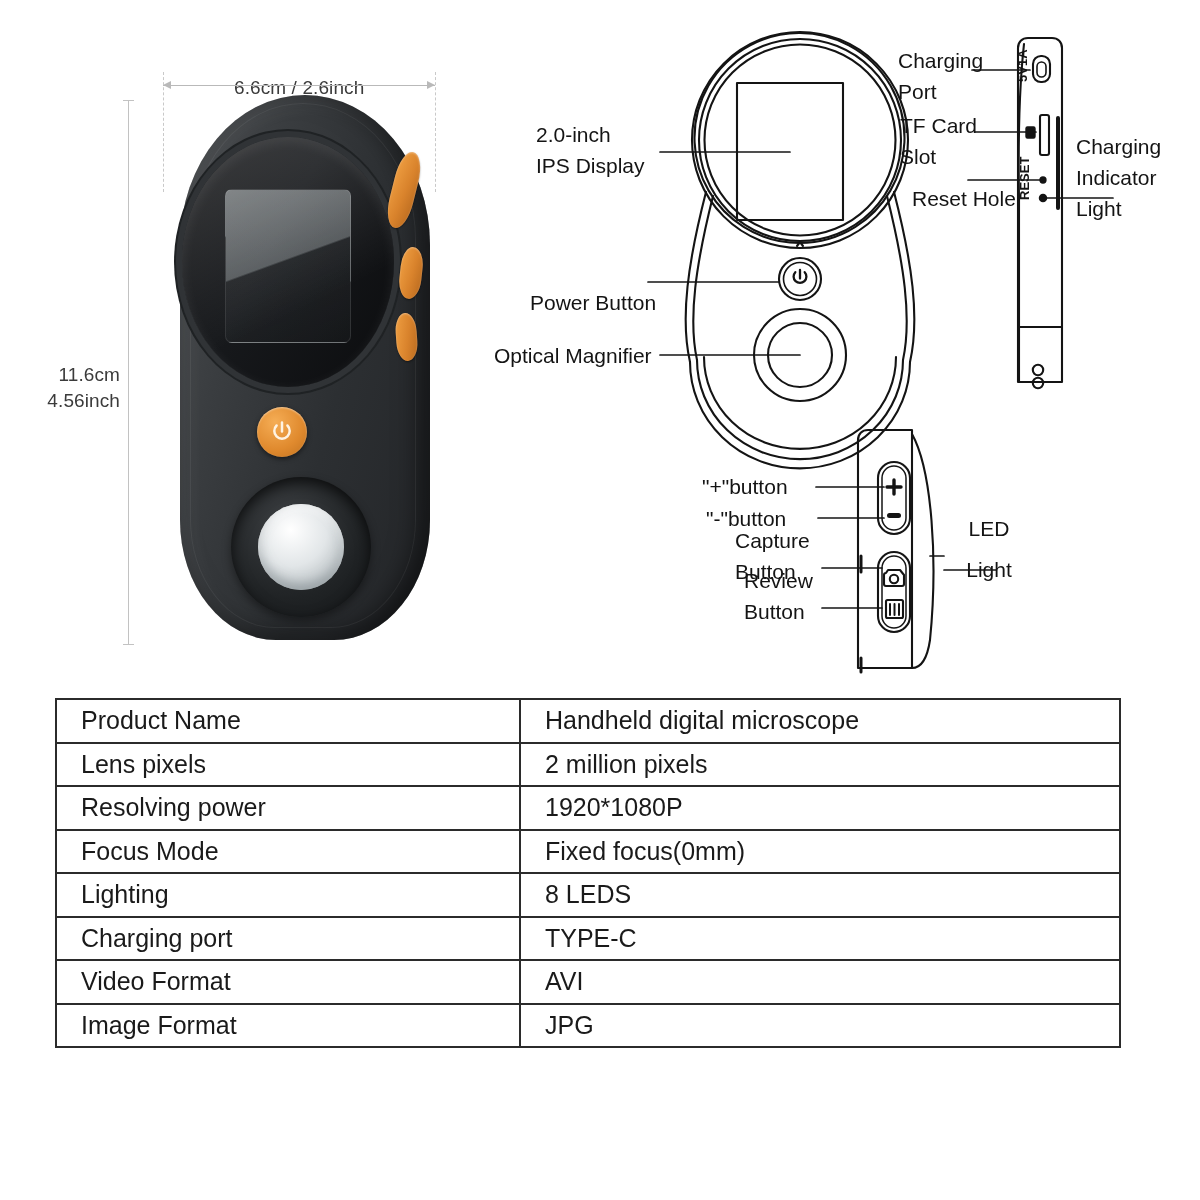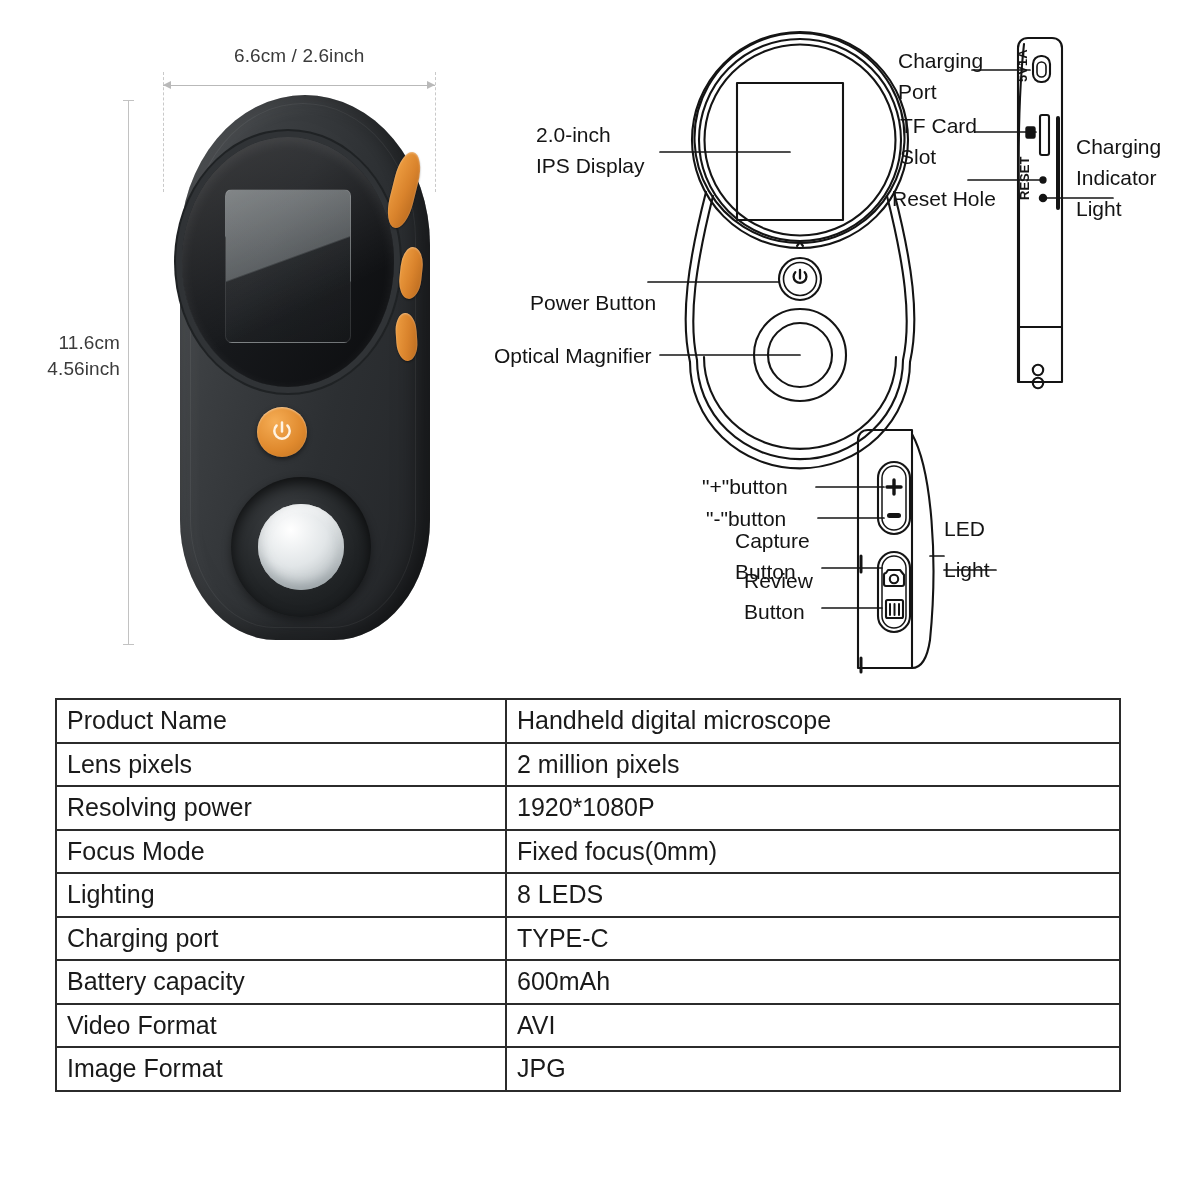--- a/index.html
+++ b/index.html
@@ -22,20 +22,21 @@
     inset: 0;
   }
 
   
   .dim-text {
     position: absolute;
     font-size: 19px;
     color: #3b3b3b;
     white-space: nowrap;
     letter-spacing: .1px;
+    margin-top: 32px;
   }
   .dim-width-label { left: 234px; top: 45px; }
   .dim-height-label {
     left: 40px; top: 330px;
     text-align: right;
     width: 80px;
     line-height: 26px;
     white-space: normal;
   }
 
@@ -191,21 +192,21 @@
   .spec-table {
     position: absolute;
     left: 55px; top: 698px;
     width: 1066px;
     border-collapse: collapse;
     table-layout: fixed;
   }
   .spec-table td {
     border: 2px solid #2b2b2b;
     height: 41.5px;
-    padding: 0 0 0 10px;
+    padding: 0 0 0 24px;
     font-size: 25px;
     color: #1a1a1a;
     font-family: "Liberation Sans", sans-serif;
     vertical-align: middle;
     overflow: hidden;
     white-space: nowrap;
   }
   .spec-table td.k { width: 438px; }
 </style>
 </head>
@@ -387,21 +388,21 @@
   <div class="callout stack" style="left:898px; top:45px; width:110px;">
     <div>Charging</div>
     <div>Port</div>
   </div>
 
   <div class="callout stack" style="left:900px; top:110px; width:110px;">
     <div>TF Card</div>
     <div>Slot</div>
   </div>
 
-  <div class="callout" style="left:892px; top:183px;">Reset Hole</div>
+  <div class="callout" style="left:892px; top:183px;padding-left:20px;">Reset Hole</div>
 
   <div class="callout stack" style="left:1076px; top:131px; width:120px;">
     <div>Charging</div>
     <div>Indicator</div>
     <div>Light</div>
   </div>
 
   <div class="callout" style="left:702px; top:471px;">"+"button</div>
 
   <div class="callout" style="left:706px; top:503px;">"-"button</div>
@@ -409,21 +410,21 @@
   <div class="callout stack" style="left:735px; top:525px; width:110px;">
     <div>Capture</div>
     <div>Button</div>
   </div>
 
   <div class="callout stack" style="left:744px; top:565px; width:110px;">
     <div>Review</div>
     <div>Button</div>
   </div>
 
-  <div class="callout stack" style="left:944px; top:513px; width:90px; text-align:left;">
+  <div class="callout stack" style="left:944px; top:513px; width:90px; text-align:center;">
     <div>LED</div>
     <div style="margin-top:10px;">Light</div>
   </div>
 
   <table class="spec-table">
     <tbody>
         <tr>
           <td class="k">Product Name</td>
           <td class="v">Handheld digital microscope</td>
         </tr>
@@ -441,24 +442,20 @@
         </tr>
         <tr>
           <td class="k">Lighting</td>
           <td class="v">8 LEDS</td>
         </tr>
         <tr>
           <td class="k">Charging port</td>
           <td class="v">TYPE-C</td>
         </tr>
         <tr>
-          <td class="k">Battery capacity</td>
-          <td class="v">600mAh</td>
-        </tr>
-        <tr>
           <td class="k">Video Format</td>
           <td class="v">AVI</td>
         </tr>
         <tr>
           <td class="k">Image Format</td>
           <td class="v">JPG</td>
         </tr>
       </tbody>
   </table>
 

